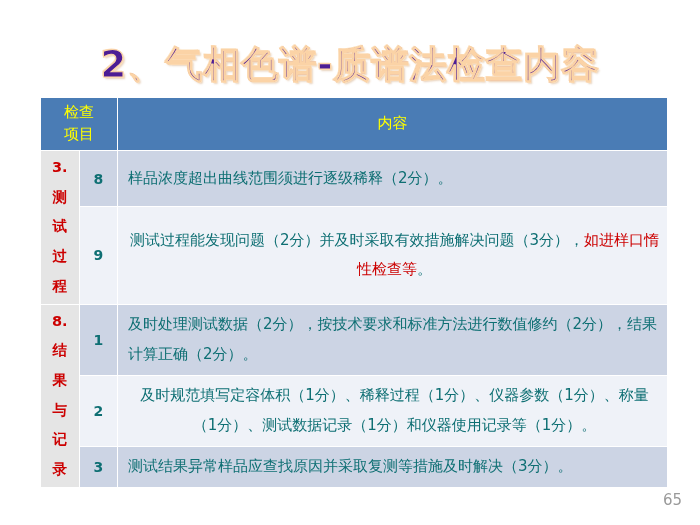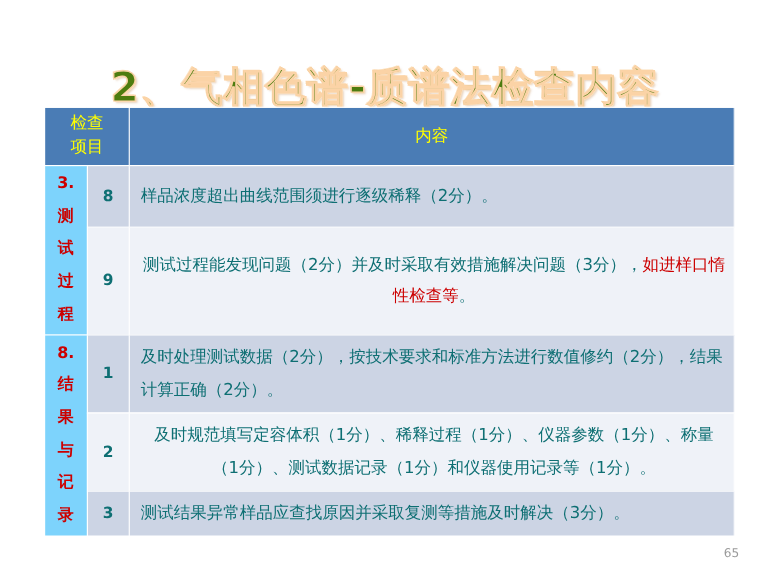--- a/index.html
+++ b/index.html
@@ -32,28 +32,27 @@
     width: 700px;
     text-align: center;
     pointer-events: none;
   }
   .slide-title {
     display: inline-block;
     font-family: "DejaVu Sans", "Liberation Sans", sans-serif;
     font-size: 37px;
     font-weight: bold;
     letter-spacing: 1px;
-    color: #4d7c0f;
+    color: #4c1d95;
     -webkit-text-stroke: 1.1px #FBD3A6;
     text-shadow:
        1px 1px 0 #FCE0BE,
       -1px -1px 0 #FCE0BE,
        2px 2px 2px rgba(180,110,40,0.30);
     white-space: nowrap;
-    margin-top: 15px;
   }
 
   
   .watermark {
     position: absolute;
     left: 250px;
     top: 240px;
     font-size: 38px;
     font-weight: bold;
     color: #E2E6EC;
@@ -83,26 +82,26 @@
   thead th {
     background: #4A7CB5;
     color: #FFFF00;
     font-size: 15px;
     font-weight: normal;
     line-height: 1.45;
     height: 52px;
     text-align: center;
     font-family: "DejaVu Sans", "Liberation Serif", serif;
   }
-  th.col-item   { width: 76px; font-family: Liberation Mono, monospace; }
+  th.col-item   { width: 76px; }
   th.col-content{ width: 549px; }
 
   td.cat {
     width: 76px;
-    background: #7dd3fc;
+    background: #e5e5e5;
     color: #CC0000;
     font-size: 14.5px;
     font-weight: bold;
     line-height: 2.05;
     text-align: center;
     padding: 2px 6px;
     font-family: "DejaVu Sans", "Liberation Sans", sans-serif;
   }
   td.num {
     width: 32px;
@@ -128,23 +127,23 @@
 
   
   tr.shade-dark  td.num,
   tr.shade-dark  td.content { background: #CCD4E4; }
   tr.shade-light td.num,
   tr.shade-light td.content { background: #EFF2F8; text-align: center; }
 
   
   .page-no {
     position: absolute;
-    right: 28px;
+    right: 18px;
     bottom: 16px;
-    font-size: 11px;
+    font-size: 15px;
     color: #9A9A9A;
     z-index: 20;
     font-family: "DejaVu Sans", "Liberation Sans", sans-serif;
   }
 </style>
 </head>
 <body>
 
 <div class="slide">
 

